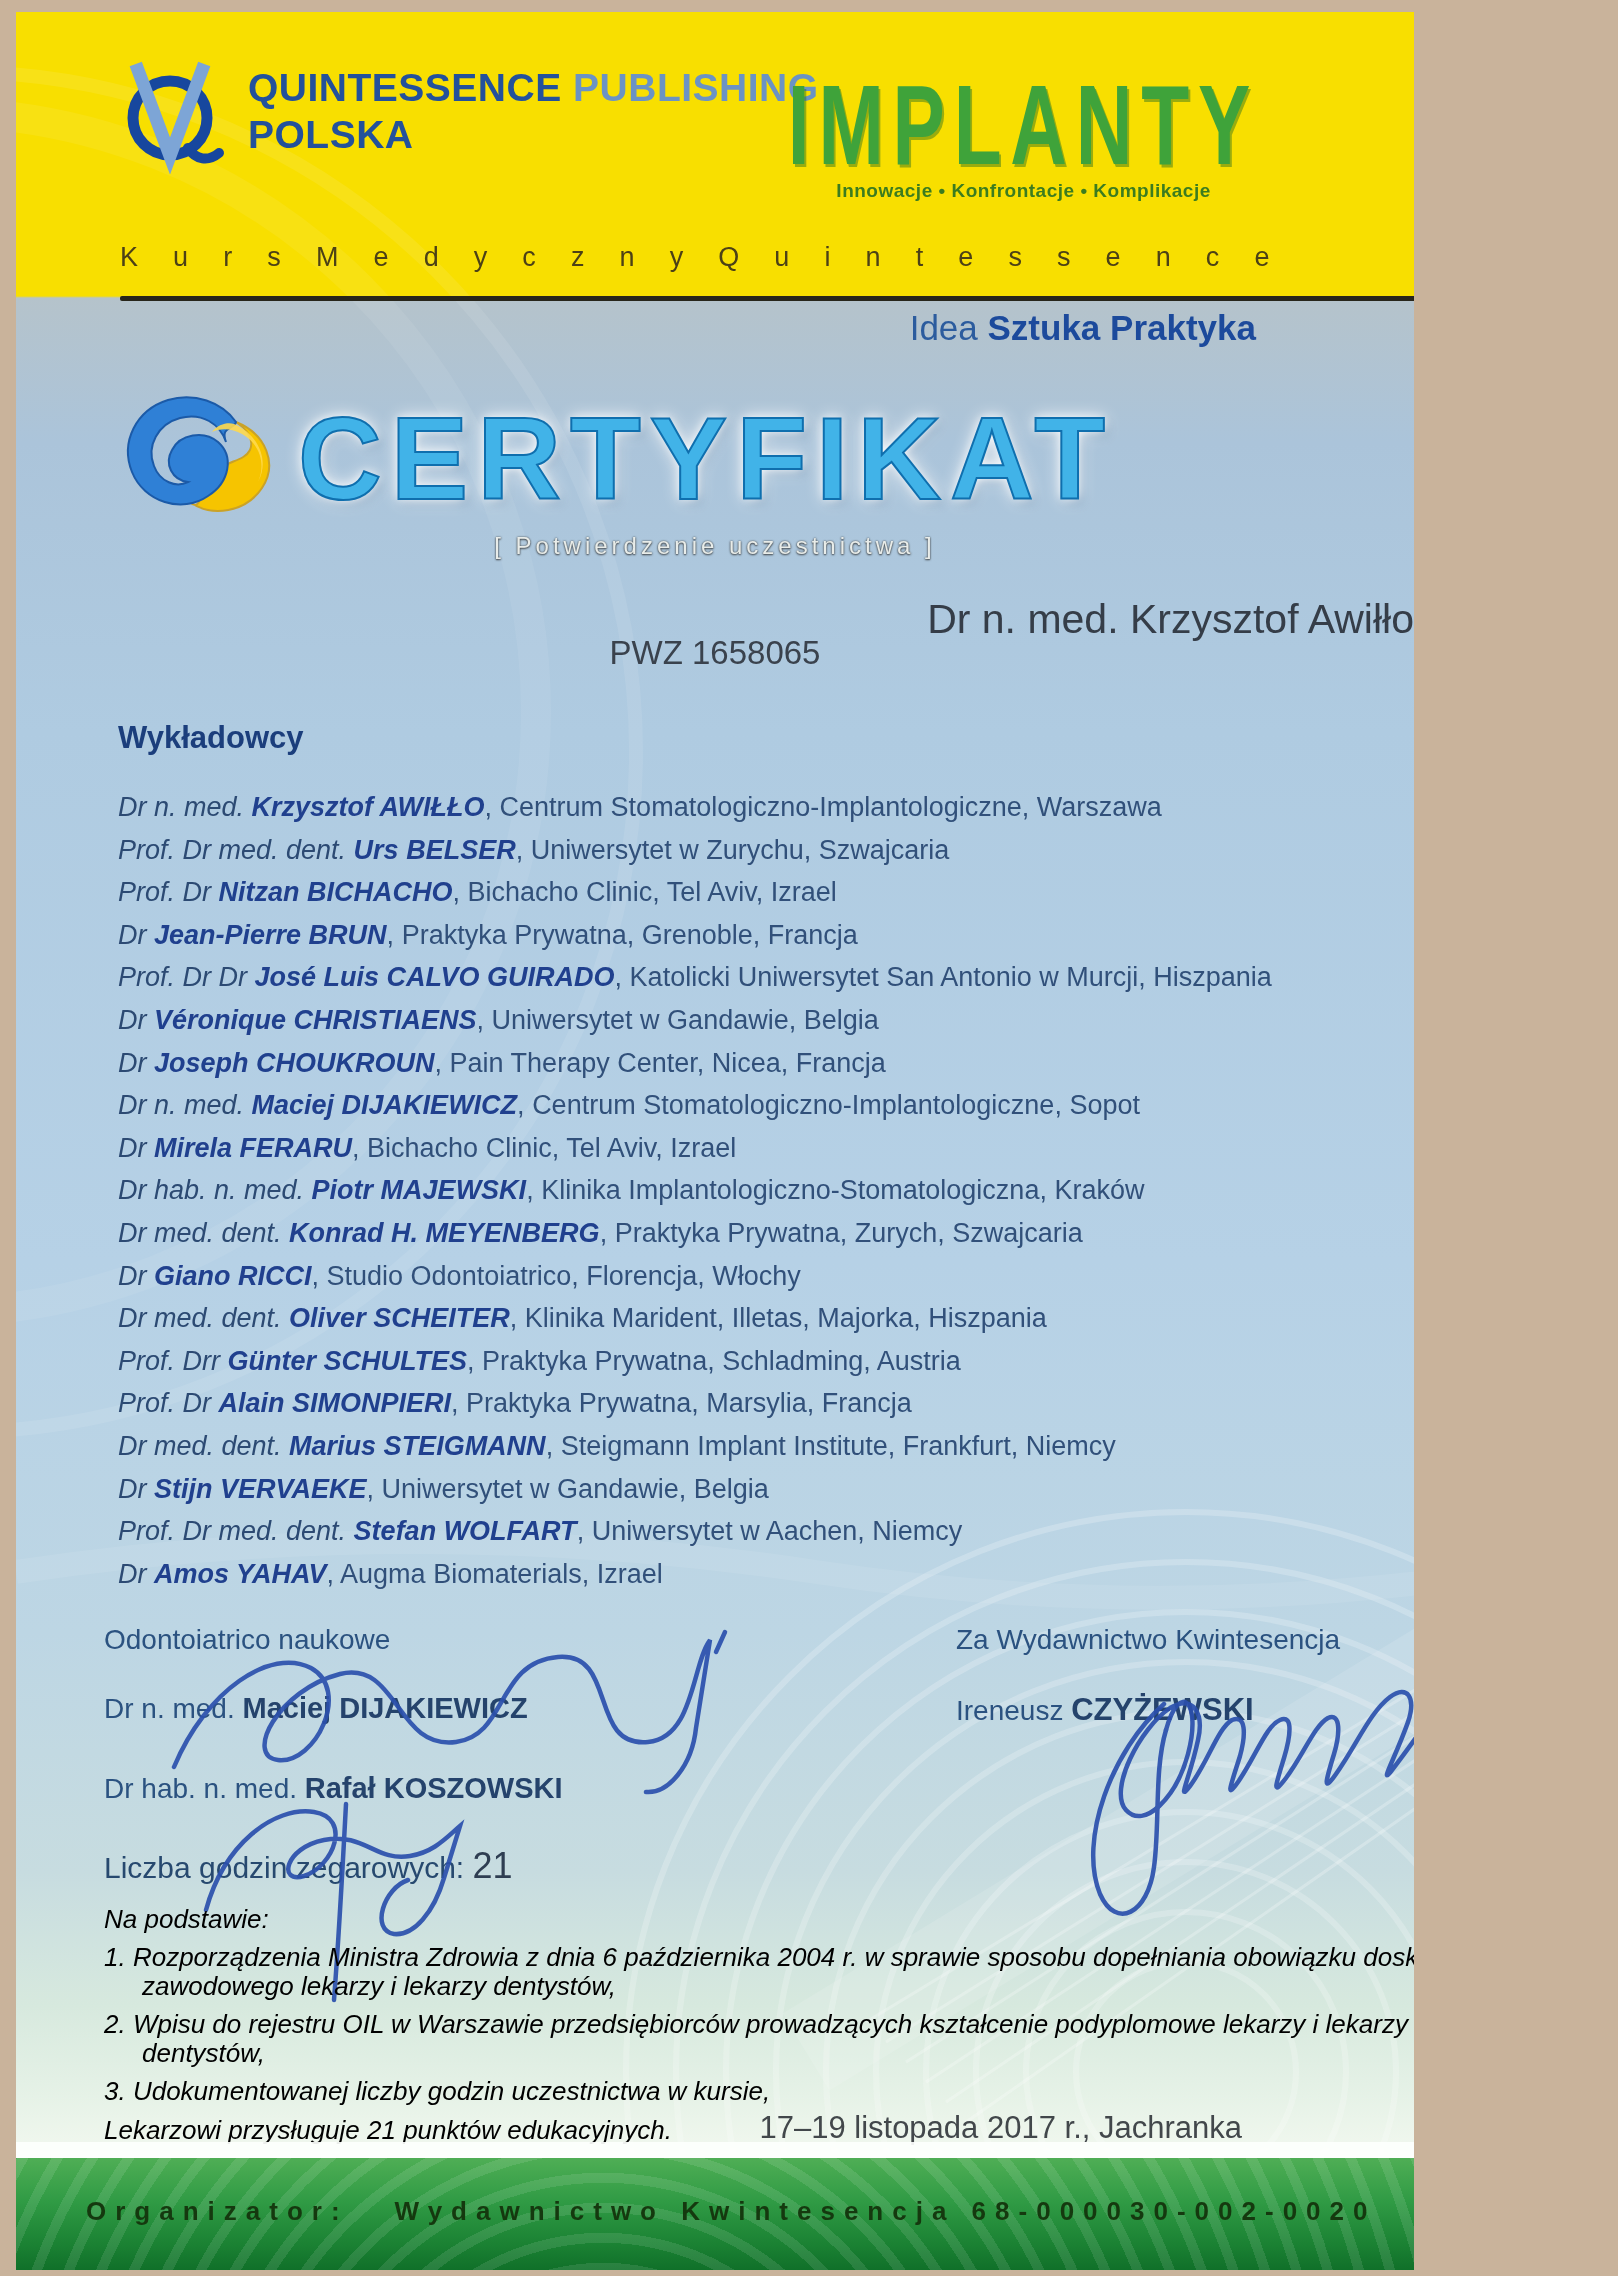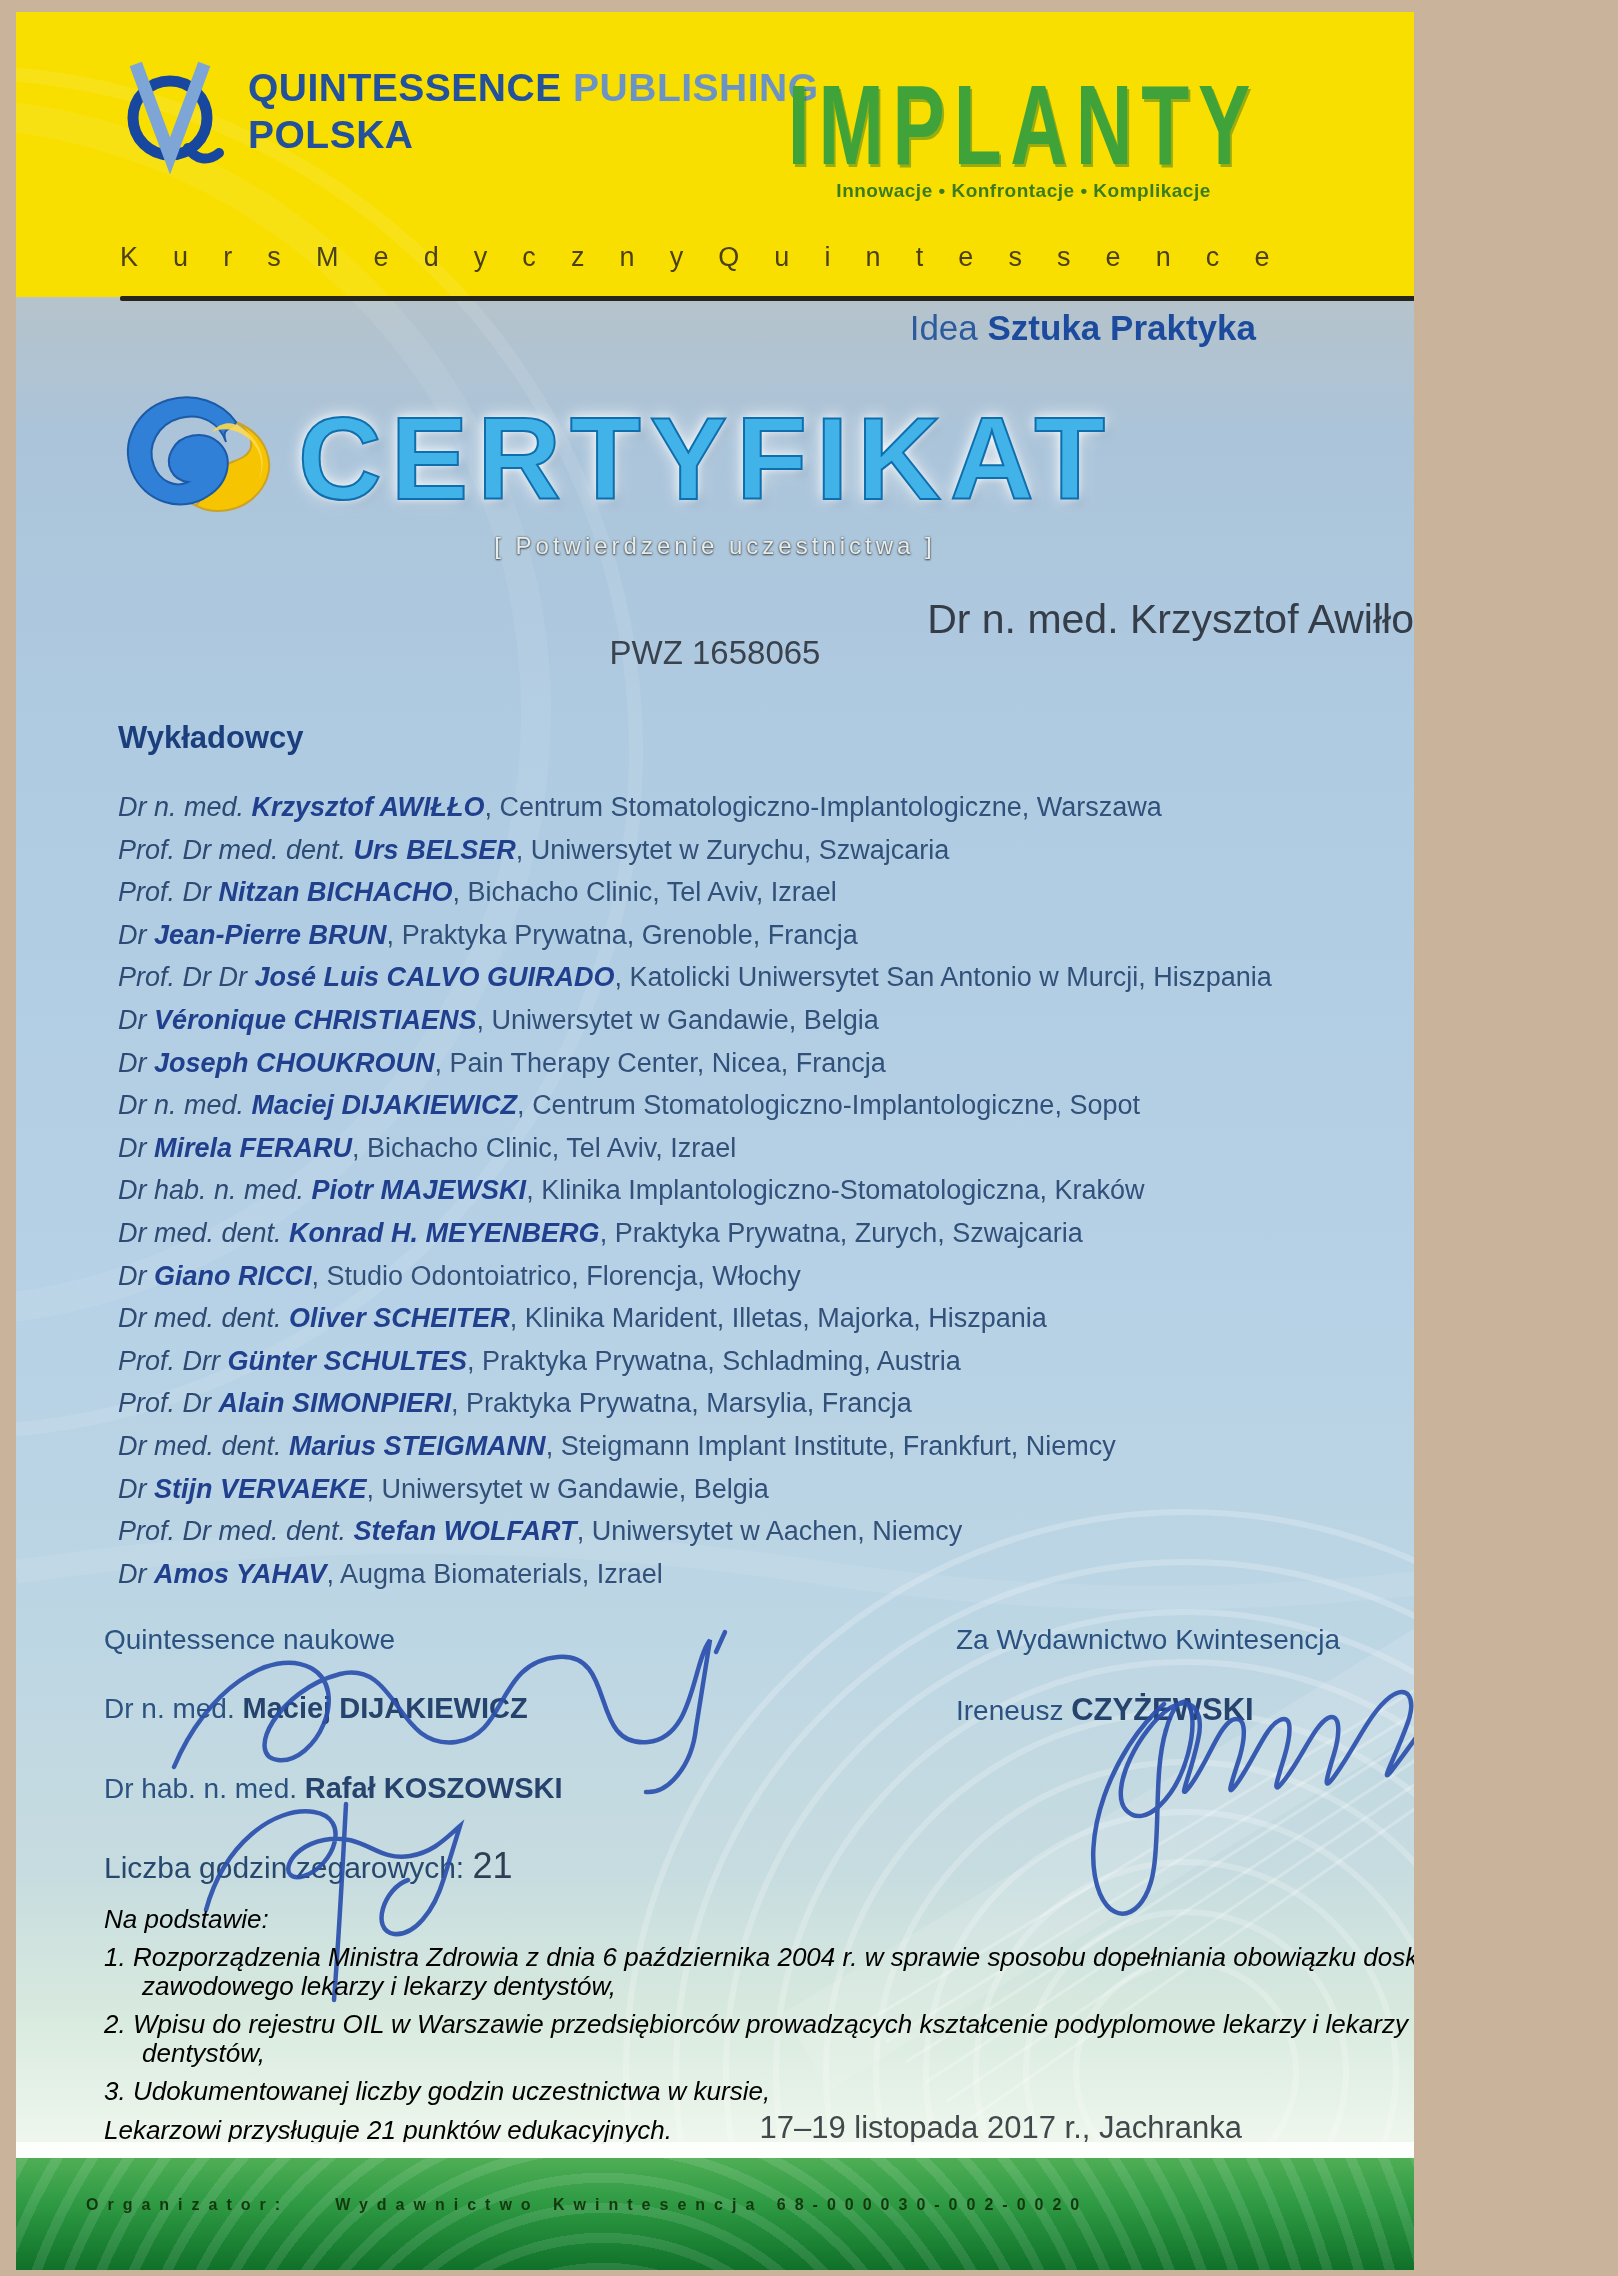--- a/index.html
+++ b/index.html
@@ -72,21 +72,21 @@
   .basis-note{margin-top:10px;}
   .dateline{position:absolute;right:172px;top:2098px;font-size:31px;color:#42474b;white-space:nowrap;}
 
   
   .preband{position:absolute;left:0;bottom:112px;height:16px;right:0;background:rgba(253,255,253,.92);}
   .footer{position:absolute;left:0;right:0;bottom:0;height:112px;
     background:linear-gradient(180deg,#4fae55 0%,#2f9a44 40%,#1c8334 75%,#107029 100%);}
   .footer::before{content:"";position:absolute;inset:0;
     background:repeating-radial-gradient(circle at 42% 290%, rgba(255,255,255,.10) 0 10px, transparent 10px 30px);}
   .organizer{position:absolute;left:70px;right:60px;top:38px;display:flex;gap:46px;
-    font-size:16px;font-weight:bold;color:#15390f;letter-spacing:9px;white-space:nowrap;}
+    font-size:26px;font-weight:bold;color:#15390f;letter-spacing:9px;white-space:nowrap;}
 </style>
 </head>
 <body>
 
 <div class="cert">
   <div class="bg"></div>
 
   <svg class="pattern" width="1602" height="2146" viewBox="0 0 1602 2146">
     <g fill="none" stroke="#ffffff">
       <circle cx="-80" cy="700" r="600" stroke-width="30" opacity="0.07"></circle>
@@ -249,21 +249,21 @@
       <span class="lname">Stefan WOLFART</span><span class="laff">Uniwersytet w Aachen, Niemcy</span>
     </div>
 
     <div class="lrow">
       <span class="lprefix">Dr</span>
       <span class="lname">Amos YAHAV</span><span class="laff">Augma Biomaterials, Izrael</span>
     </div>
   </div>
 
   <div class="sigblock sb-left">
-    <div>Quintessence naukowe</div>
+    <div>Odontoiatrico naukowe</div>
     <div class="sigline sl1">
       <span>Dr n. med.</span>
       <span class="signame">Maciej DIJAKIEWICZ</span>
     </div>
     <div class="sigline sl2">
       <span>Dr hab. n. med.</span>
       <span class="signame">Rafał KOSZOWSKI</span>
     </div>
   </div>
 

